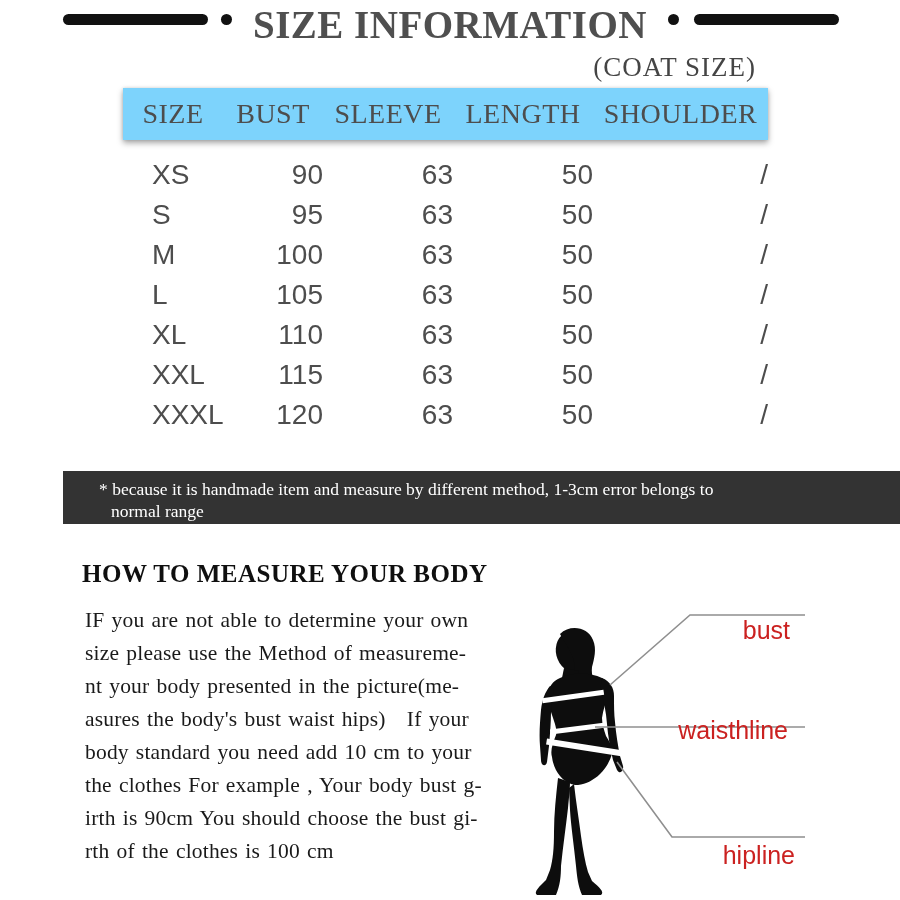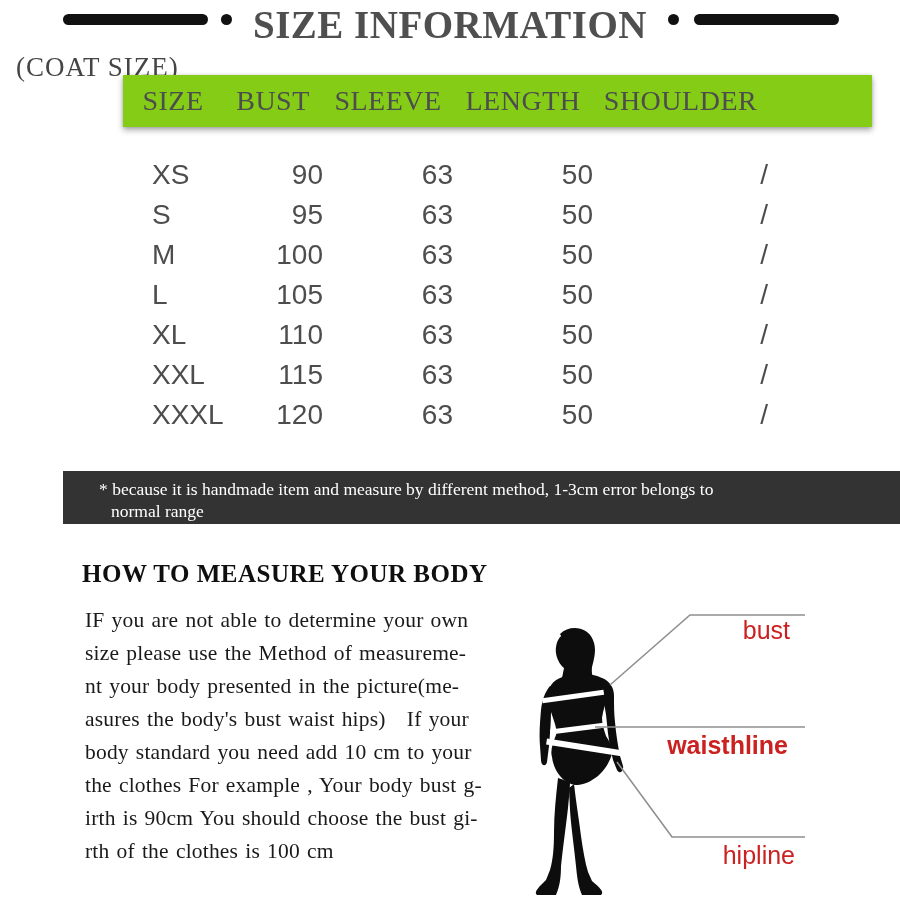--- a/index.html
+++ b/index.html
@@ -4,26 +4,26 @@
 <style>
   html,body{margin:0;padding:0;background:#fff;}
   #page{position:relative;width:900px;height:900px;background:#ffffff;overflow:hidden;
         font-family:"Liberation Serif",serif;color:#4d4d4d;border-radius:27px;}
 
   
   .deco-bar{position:absolute;height:11px;width:145px;background:#111;border-radius:6px;top:14px;}
   .deco-dot{position:absolute;width:11px;height:11px;background:#111;border-radius:50%;top:14px;}
   #title{position:absolute;left:0;top:2px;width:900px;text-align:center;
          font-size:39px;font-weight:bold;letter-spacing:.5px;color:#4f4f4f;}
-  #subtitle{position:absolute;left:16px;top:52px;width:756px;text-align:left;
+  #subtitle{position:absolute;left:0;top:52px;width:756px;text-align:right;
             font-size:27px;color:#454545;letter-spacing:1px;}
 
   
   .tbl-grid{display:grid;grid-template-columns:100px 100px 130px 140px 175px;}
-  #thead{position:absolute;left:123px;top:75px;width:749px;height:52px;background:#84cc16;
+  #thead{position:absolute;left:123px;top:88px;width:645px;height:52px;background:#7dd3fc;
          box-shadow:0 3px 6px rgba(0,0,0,.35),0 0 3px rgba(0,0,0,.12);
          align-items:center;font-size:28px;color:#4d4d4d;}
   #thead .hc{text-align:center;letter-spacing:.5px;}
   #tbody{position:absolute;left:123px;top:155px;width:645px;
          font-family:"Liberation Sans",sans-serif;font-size:28px;color:#4d4d4d;}
   #tbody .tr{height:40px;align-items:center;}
   #tbody .td{text-align:right;}
   #tbody .td.size{text-align:left;padding-left:29px;}
 
   
@@ -37,21 +37,21 @@
                  color:#0f0f0f;letter-spacing:.5px;font-family:"Liberation Serif",serif;}
   #howto-text{position:absolute;left:85px;top:604px;width:440px;font-size:21.5px;
               line-height:33px;color:#1a1a1a;letter-spacing:.2px;word-spacing:1.5px;}
   .para-line{white-space:pre;}
 
   
   #figure-wrap{position:absolute;left:0;top:0;width:900px;height:900px;pointer-events:none;}
   .fig-label{position:absolute;font-family:"Liberation Sans",sans-serif;font-size:25px;
              color:#cb2120;text-align:right;}
   #label-bust{left:640px;top:616px;width:150px;}
-  #label-waistline{left:600px;top:731px;width:188px;font-weight:bold;}
+  #label-waistline{left:600px;top:716px;width:188px;}
   #label-hipline{left:645px;top:841px;width:150px;}
 </style>
 </head>
 <body>
 
 <div id="page">
 
   <div class="deco-bar" style="left:63px"></div>
   <div class="deco-dot" style="left:221px"></div>
   <div id="title">SIZE INFORMATION</div>

